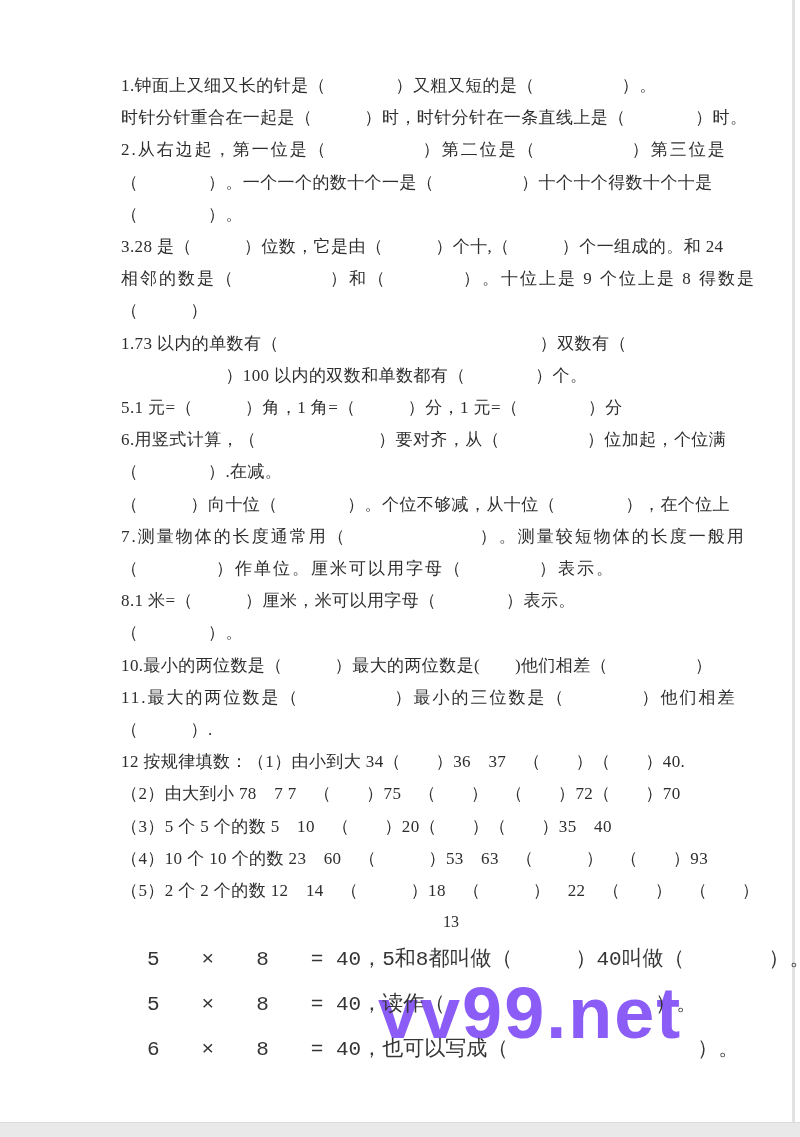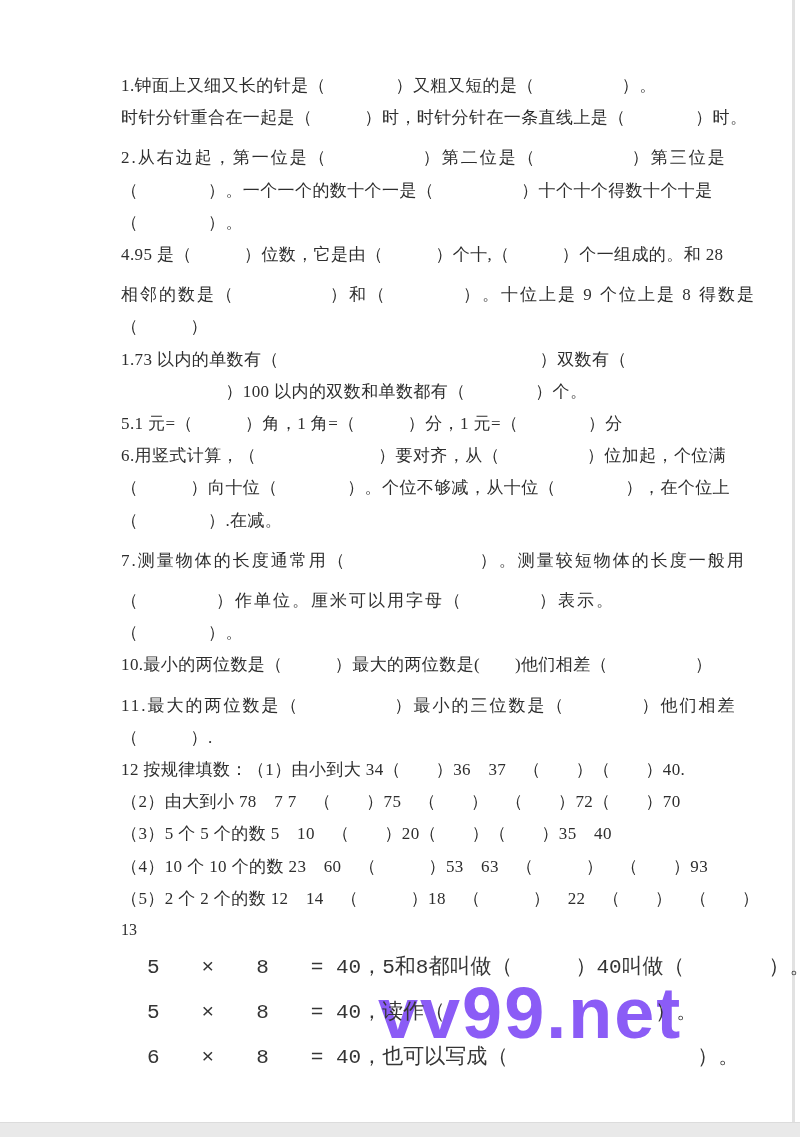--- a/index.html
+++ b/index.html
@@ -48,25 +48,26 @@
     width: 660px;
     z-index: 1;
     color: #2e2e2e;
   }
   .q {
     font-size: 17px;
     line-height: 32.2px;
     letter-spacing: 0.4px;
     white-space: pre;
   }
-  .q.wide { letter-spacing: 2px; margin-top: 8px; }
+  .q.wide { letter-spacing: 2px; }
   .section-label {
     font-size: 16px;
     line-height: 30px;
     white-space: pre;
+    text-align: center;
   }
   .mline {
     font-family: Liberation Mono, monospace;
     font-size: 21px;
     line-height: 45px;
     color: #353535;
     padding-left: 26px;
     white-space: pre;
   }
 </style>
@@ -76,31 +77,32 @@
 <div class="page">
 
   <div class="watermark">vv99.net</div>
 
   <div class="content">
     <div class="q">1.钟面上又细又长的针是（　　　　）又粗又短的是（　　　　　）。</div>
     <div class="q">时针分针重合在一起是（　　　）时，时针分针在一条直线上是（　　　　）时。</div>
     <div class="q wide">2.从右边起，第一位是（　　　　　）第二位是（　　　　　）第三位是</div>
     <div class="q">（　　　　）。一个一个的数十个一是（　　　　　）十个十个得数十个十是</div>
     <div class="q">（　　　　）。</div>
-    <div class="q">4.95 是（　　　）位数，它是由（　　　）个十,（　　　）个一组成的。和 28</div>
+    <div class="q">3.28 是（　　　）位数，它是由（　　　）个十,（　　　）个一组成的。和 24</div>
     <div class="q wide">相邻的数是（　　　　　）和（　　　　）。十位上是 9 个位上是 8 得数是</div>
     <div class="q">（　　　）</div>
     <div class="q">1.73 以内的单数有（　　　　　　　　　　　　　　　）双数有（</div>
     <div class="q">　　　　　　）100 以内的双数和单数都有（　　　　）个。</div>
     <div class="q">5.1 元=（　　　）角，1 角=（　　　）分，1 元=（　　　　）分</div>
     <div class="q">6.用竖式计算，（　　　　　　　）要对齐，从（　　　　　）位加起，个位满</div>
+    <div class="q">（　　　　）.在减。</div>
     <div class="q">（　　　）向十位（　　　　）。个位不够减，从十位（　　　　），在个位上</div>
-    <div class="q">（　　　　）.在减。</div>
     <div class="q wide">7.测量物体的长度通常用（　　　　　　　）。测量较短物体的长度一般用</div>
     <div class="q wide">（　　　　）作单位。厘米可以用字母（　　　　）表示。</div>
+    <div class="q">8.1 米=（　　　）厘米，米可以用字母（　　　　）表示。</div>
     <div class="q">（　　　　）。</div>
     <div class="q">10.最小的两位数是（　　　）最大的两位数是(　　)他们相差（　　　　　）</div>
     <div class="q wide">11.最大的两位数是（　　　　　）最小的三位数是（　　　　）他们相差</div>
     <div class="q">（　　　）.</div>
     <div class="q">12 按规律填数：（1）由小到大 34（　　）36　37　（　　）（　　）40.</div>
     <div class="q">（2）由大到小 78　7 7　（　　）75　（　　）　（　　）72（　　）70</div>
     <div class="q">（3）5 个 5 个的数 5　10　（　　）20（　　）（　　）35　40</div>
     <div class="q">（4）10 个 10 个的数 23　60　（　　　）53　63　（　　　）　（　　）93</div>
     <div class="q">（5）2 个 2 个的数 12　14　（　　　）18　（　　　）　22　（　　）　（　　）</div>
 

